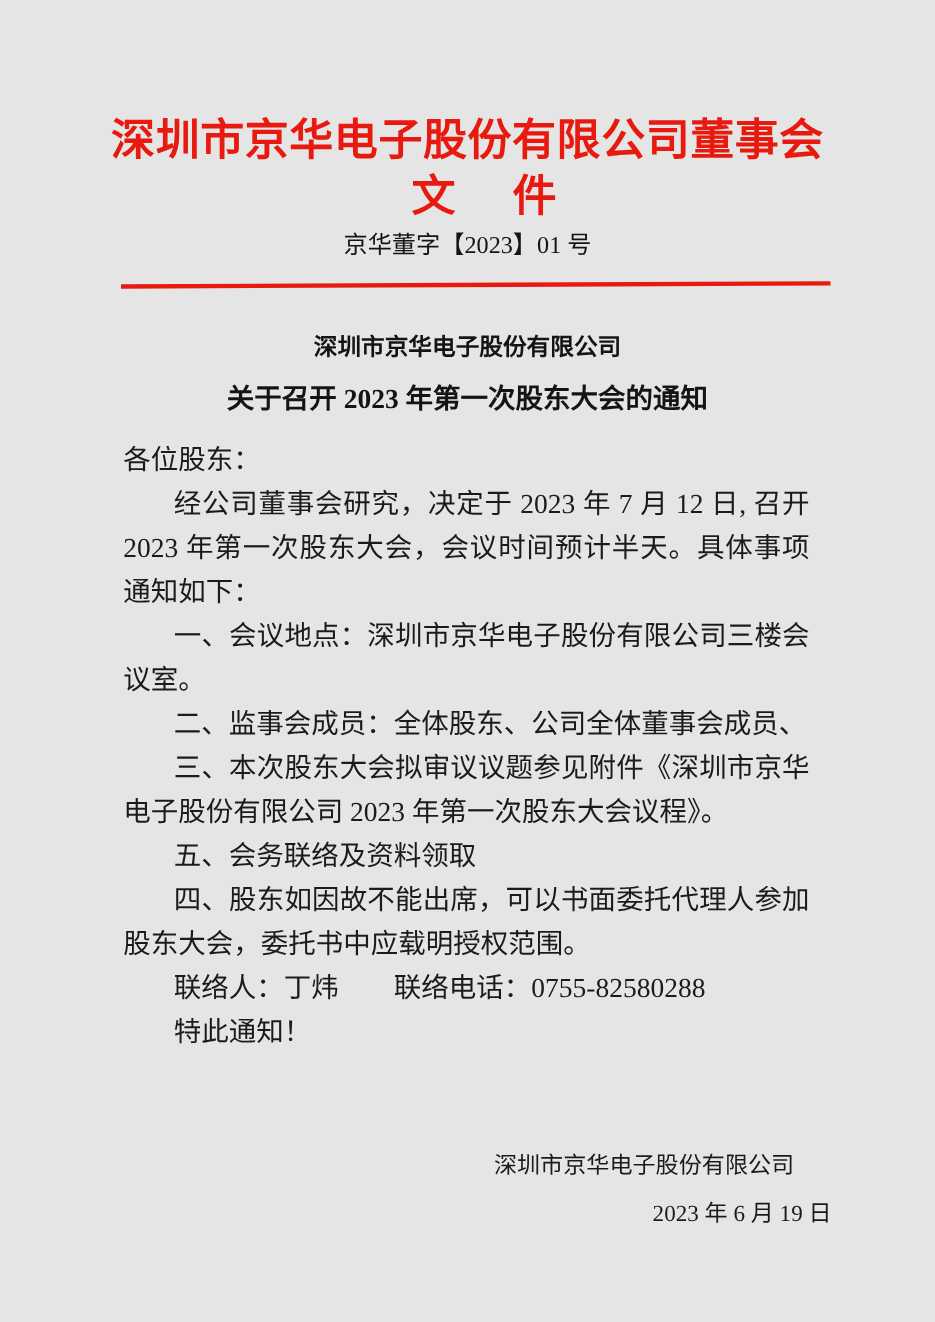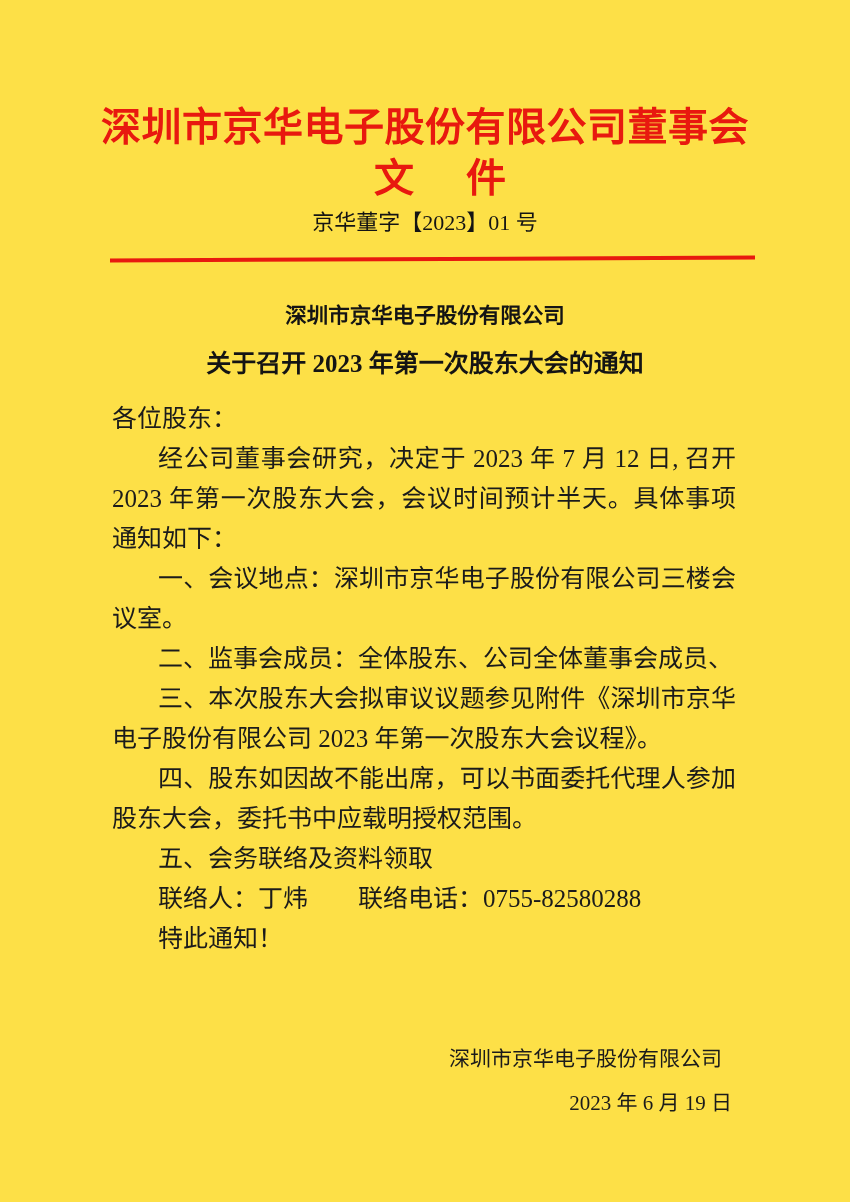--- a/index.html
+++ b/index.html
@@ -5,21 +5,21 @@
   html, body {
     margin: 0;
     padding: 0;
     background: #ffffff;
   }
   .page {
     position: relative;
     width: 850px;
     height: 1202px;
     margin: 0 auto;
-    background: #fde047;
+    background: #e5e5e5;
     overflow: hidden;
     font-family: "Liberation Serif", "DejaVu Serif", serif;
     color: #1d1d1d;
   }
   
   .letterhead {
     padding-top: 102px;
     text-align: center;
   }
   .title-line1 {
@@ -90,21 +90,21 @@
     font-size: 21px;
     line-height: 44px;
     color: #1b1b1b;
   }
   .sig-company {
     text-align: right;
     padding-right: 128px;
   }
   .sig-date {
     text-align: right;
-    padding-right: 118px;
+    padding-right: 94px;
   }
 </style>
 </head>
 <body>
 
 <div class="page">
 
   <div class="letterhead">
     <div class="title-line1">深圳市京华电子股份有限公司董事会</div>
     <div class="title-line2">文　件</div>
@@ -115,22 +115,22 @@
 
   <div class="heading-company">深圳市京华电子股份有限公司</div>
   <div class="heading-subject">关于召开 2023 年第一次股东大会的通知</div>
 
   <div class="body-block">
     <p>各位股东：</p>
     <p class="para-indent">经公司董事会研究，决定于 2023 年 7 月 12 日, 召开 2023 年第一次股东大会，会议时间预计半天。具体事项通知如下：</p>
     <p class="para-indent">一、会议地点：深圳市京华电子股份有限公司三楼会议室。</p>
     <p class="para-indent">二、监事会成员：全体股东、公司全体董事会成员、</p>
     <p class="para-indent">三、本次股东大会拟审议议题参见附件《深圳市京华电子股份有限公司 2023 年第一次股东大会议程》。</p>
+    <p class="para-indent">五、会务联络及资料领取</p>
     <p class="para-indent">四、股东如因故不能出席，可以书面委托代理人参加股东大会，委托书中应载明授权范围。</p>
-    <p class="para-indent">五、会务联络及资料领取</p>
     <p class="para-indent">联络人：丁炜　　联络电话：0755-82580288</p>
     <p class="para-indent">特此通知！</p>
   </div>
 
   <div class="signature-block">
     <div class="sig-company">深圳市京华电子股份有限公司</div>
     <div class="sig-date">2023 年 6 月 19 日</div>
   </div>
 
 </div>

